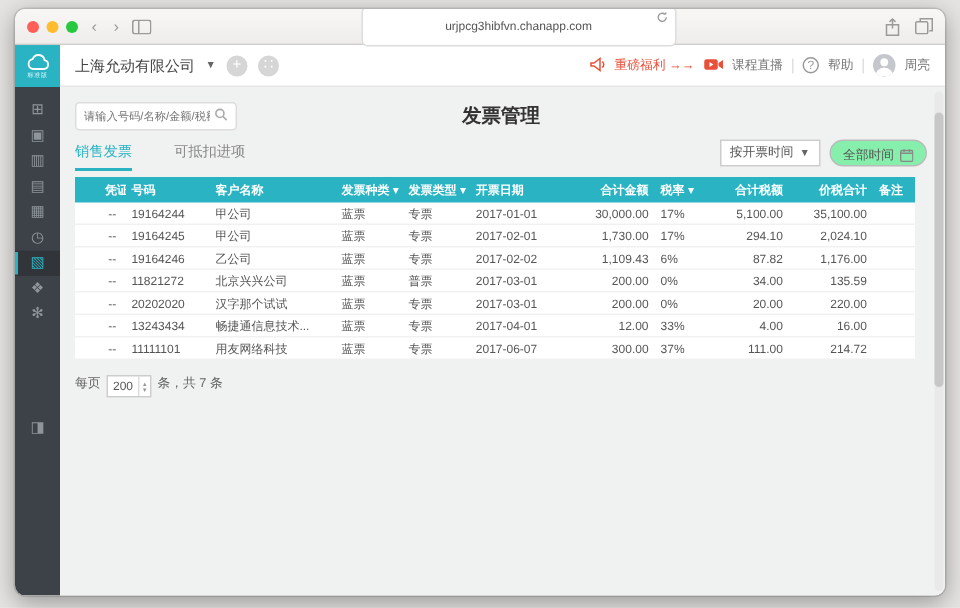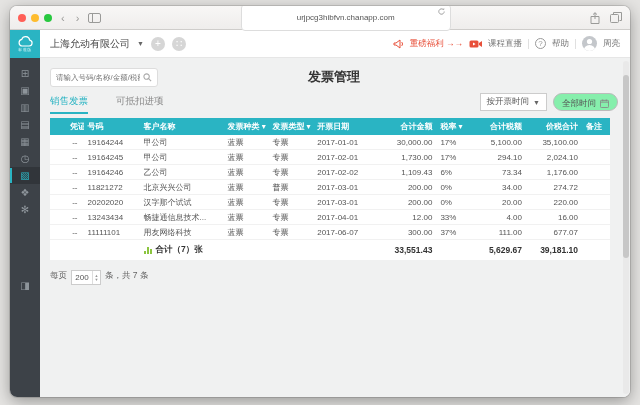--- a/index.html
+++ b/index.html
@@ -302,35 +302,35 @@
               </div>
               <div class="t-row">
                 <div class="cell al-c">--</div>
                 <div class="cell">19164246</div>
                 <div class="cell">乙公司</div>
                 <div class="cell">蓝票</div>
                 <div class="cell">专票</div>
                 <div class="cell">2017-02-02</div>
                 <div class="cell al-r">1,109.43</div>
                 <div class="cell">6%</div>
-                <div class="cell al-r">73.34</div>
+                <div class="cell al-r">87.82</div>
                 <div class="cell al-r">1,176.00</div>
                 <div class="cell"></div>
               </div>
               <div class="t-row">
                 <div class="cell al-c">--</div>
                 <div class="cell">11821272</div>
                 <div class="cell">北京兴兴公司</div>
                 <div class="cell">蓝票</div>
                 <div class="cell">普票</div>
                 <div class="cell">2017-03-01</div>
                 <div class="cell al-r">200.00</div>
                 <div class="cell">0%</div>
                 <div class="cell al-r">34.00</div>
-                <div class="cell al-r">274.72</div>
+                <div class="cell al-r">135.59</div>
                 <div class="cell"></div>
               </div>
               <div class="t-row">
                 <div class="cell al-c">--</div>
                 <div class="cell">20202020</div>
                 <div class="cell">汉字那个试试</div>
                 <div class="cell">蓝票</div>
                 <div class="cell">专票</div>
                 <div class="cell">2017-03-01</div>
                 <div class="cell al-r">200.00</div>
@@ -355,37 +355,24 @@
               <div class="t-row">
                 <div class="cell al-c">--</div>
                 <div class="cell">11111101</div>
                 <div class="cell">用友网络科技</div>
                 <div class="cell">蓝票</div>
                 <div class="cell">专票</div>
                 <div class="cell">2017-06-07</div>
                 <div class="cell al-r">300.00</div>
                 <div class="cell">37%</div>
                 <div class="cell al-r">111.00</div>
-                <div class="cell al-r">677.07</div>
-                <div class="cell"></div>
-              </div>
-            </div>
-          <div class="t-summary">
-            <div class="sum-label">
-              <span class="mini-bars">
-                  <i style="height:3px"></i>
-                  <i style="height:7px"></i>
-                  <i style="height:5px"></i>
-                </span>
-              <span>合计（7）张</span>
-            </div>
-            <div class="sum-num c7">33,551.43</div>
-            <div class="sum-num c9">5,629.67</div>
-            <div class="sum-num c10">39,181.10</div>
-          </div>
+                <div class="cell al-r">214.72</div>
+                <div class="cell"></div>
+              </div>
+            </div>
         </div>
 
         <div class="pager">
           <span>每页</span>
           <span class="pp-box">
             <input value="200" style="">
             <span class="spin">
                 <b>▲</b>
                 <b>▼</b>
               </span>

